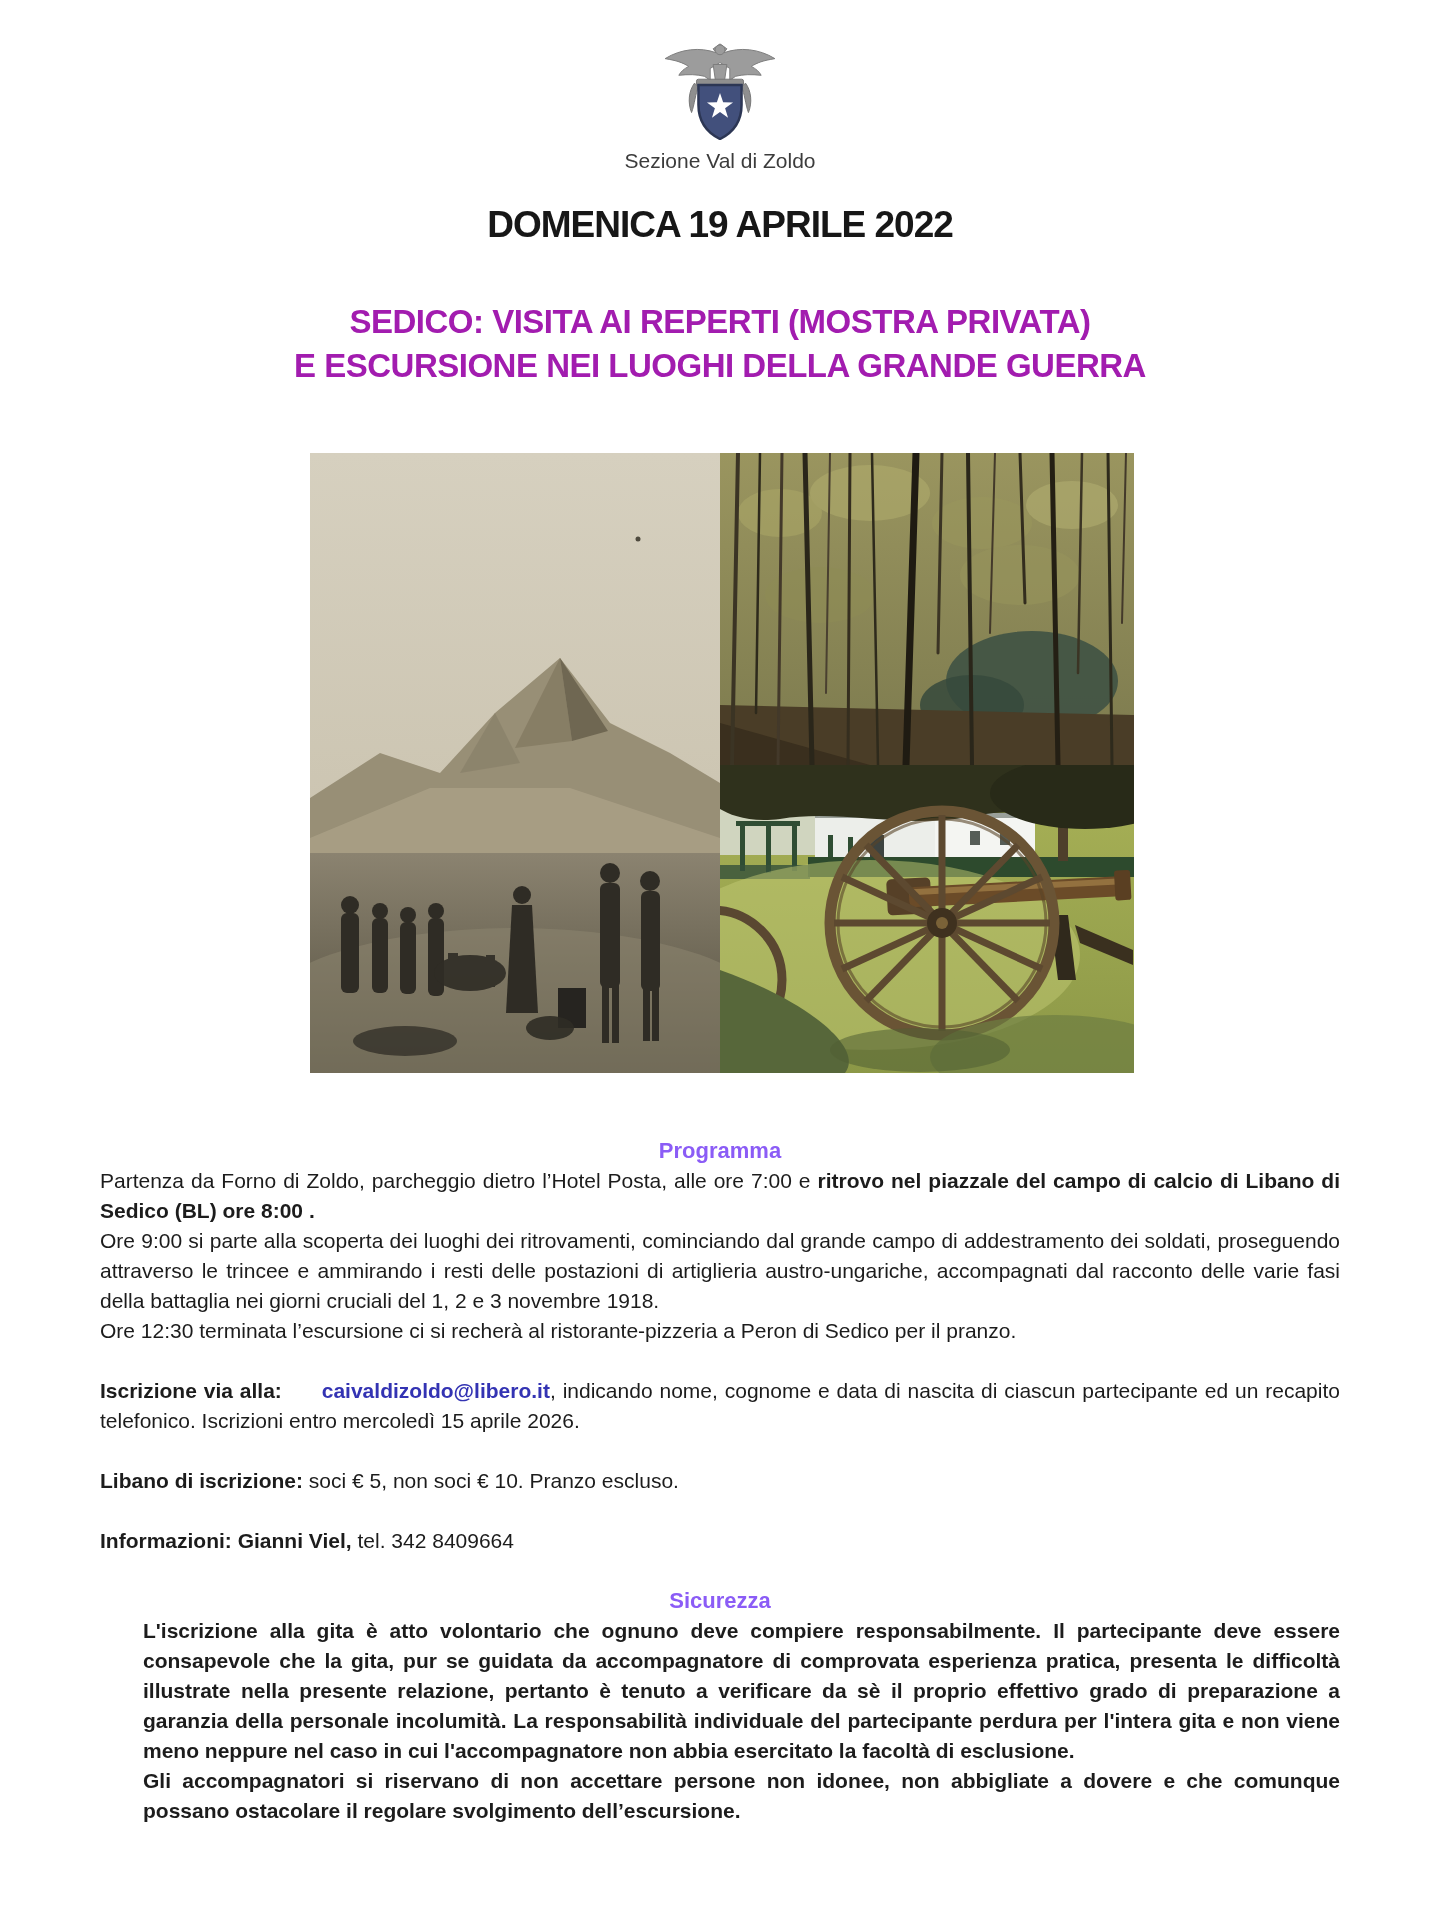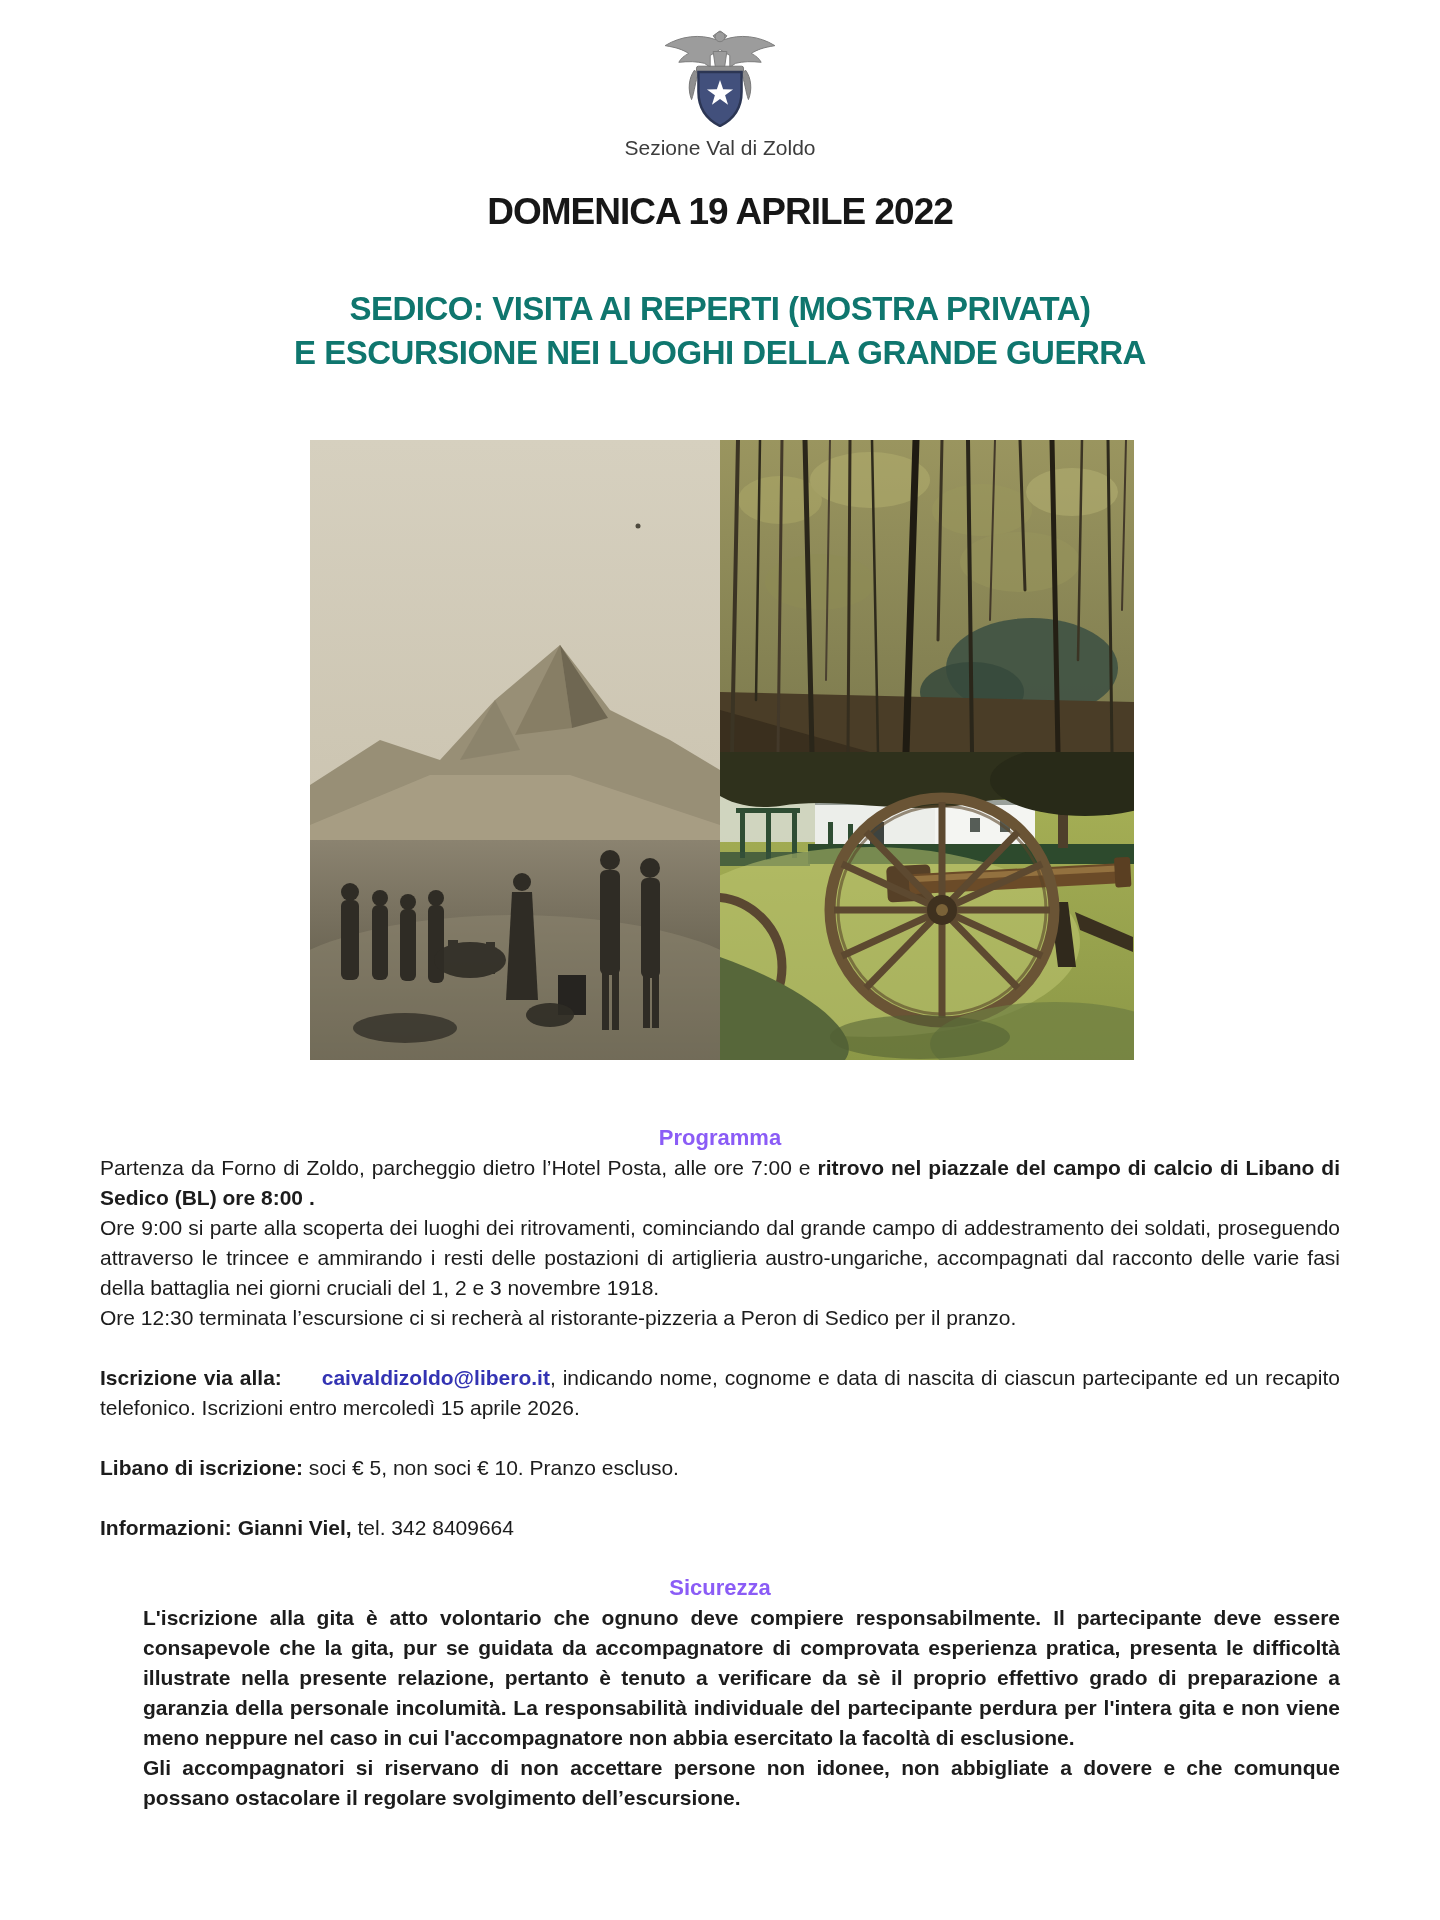--- a/index.html
+++ b/index.html
@@ -3,33 +3,33 @@
 <meta charset="utf-8">
 <style>
   html,body{margin:0;padding:0;}
   body{
     width:1440px;height:1920px;
     background:#ffffff;
     font-family:"Liberation Sans",sans-serif;
     color:#1c1c1c;
     overflow:hidden;
   }
-  .page{width:1240px;margin:0 auto;padding-top:27px;}
+  .page{width:1240px;margin:0 auto;padding-top:40px;}
   .logo-wrap{text-align:center;height:100px;}
   .logo-wrap svg{display:block;margin:0 auto;}
   .section-name{
     text-align:center;font-size:21px;line-height:26px;color:#3c3c3c;margin-top:8px;
   }
   .h1{
     text-align:center;font-weight:bold;font-size:37px;line-height:42px;
     letter-spacing:-1px;margin-top:30px;color:#171717;
   }
   .h2{
     text-align:center;font-weight:bold;font-size:33px;line-height:44px;
-    letter-spacing:-0.5px;margin-top:54px;color:#0f766e;
+    letter-spacing:-0.5px;margin-top:54px;color:#a21caf;
   }
   .photos{
     margin-top:65px;margin-left:210px;
     width:824px;height:620px;display:flex;
   }
   .photo-left{width:410px;height:620px;}
   .photo-right{width:414px;height:620px;display:flex;flex-direction:column;}
   .photo-right svg{display:block;}
   .sec-head{
     text-align:center;font-weight:bold;font-size:22px;line-height:30px;color:#8b5cf6;

